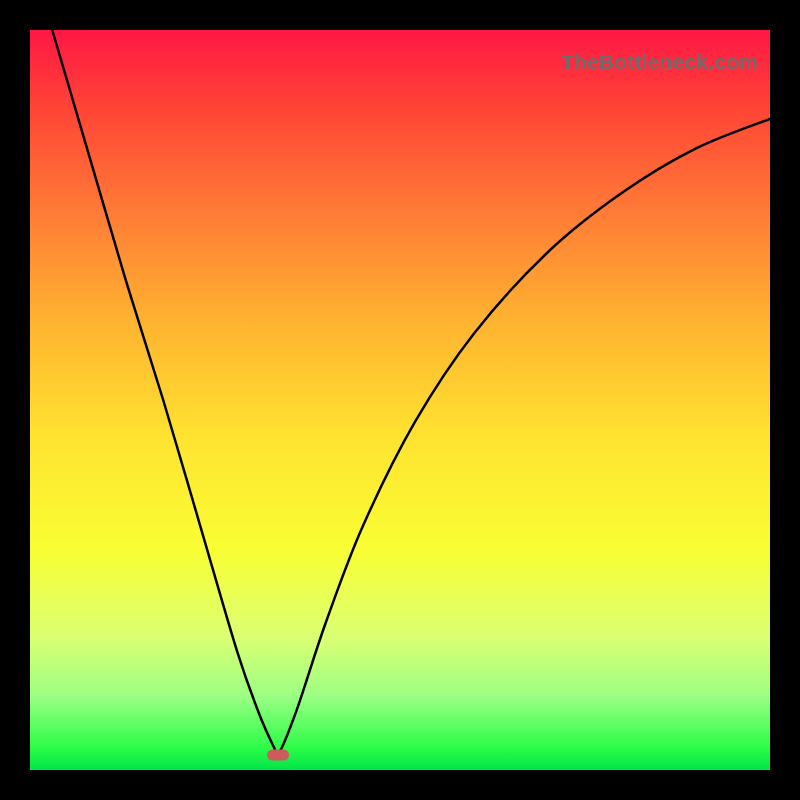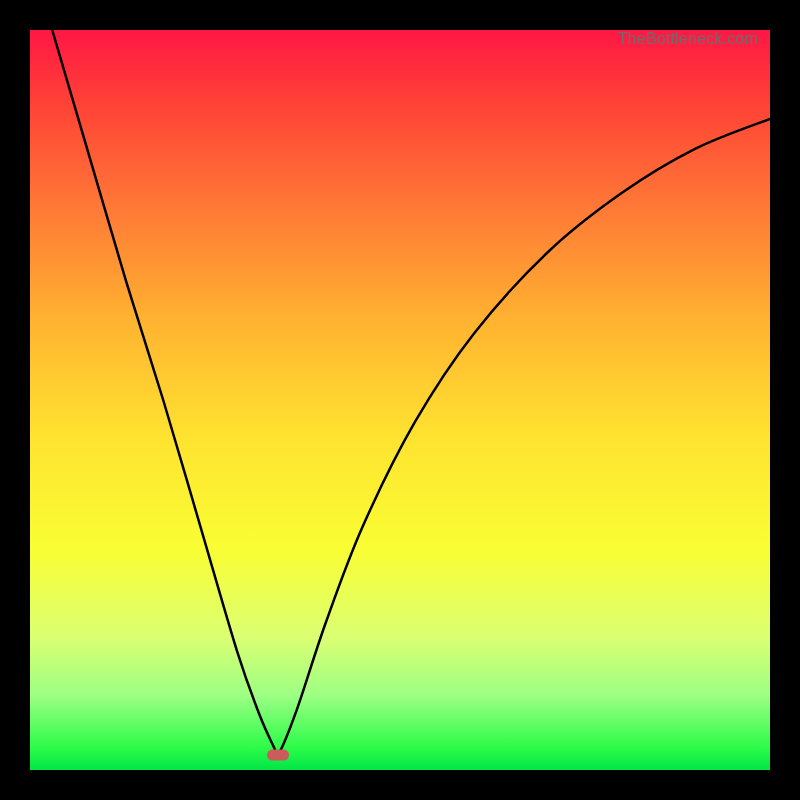--- a/index.html
+++ b/index.html
@@ -24,26 +24,26 @@
       #ffe330 55%,
       #f9fe33 70%,
       #dbff72 82%,
       #9cff84 90%,
       #2cfc48 97%,
       #00e547 100%
     );
   }
   .watermark {
     position: absolute;
-    top: 0;
+    top: 20px;
     right: 12px;
     font-family: Arial, Helvetica, sans-serif;
-    font-size: 16px;
+    font-size: 21px;
     color: #6e6c6c;
-    font-weight: 400;
+    font-weight: 700;
     letter-spacing: 0.2px;
   }
   .curve {
     position: absolute;
     left: 0; top: 0;
     width: 740px;
     height: 740px;
   }
   .marker {
     position: absolute;

